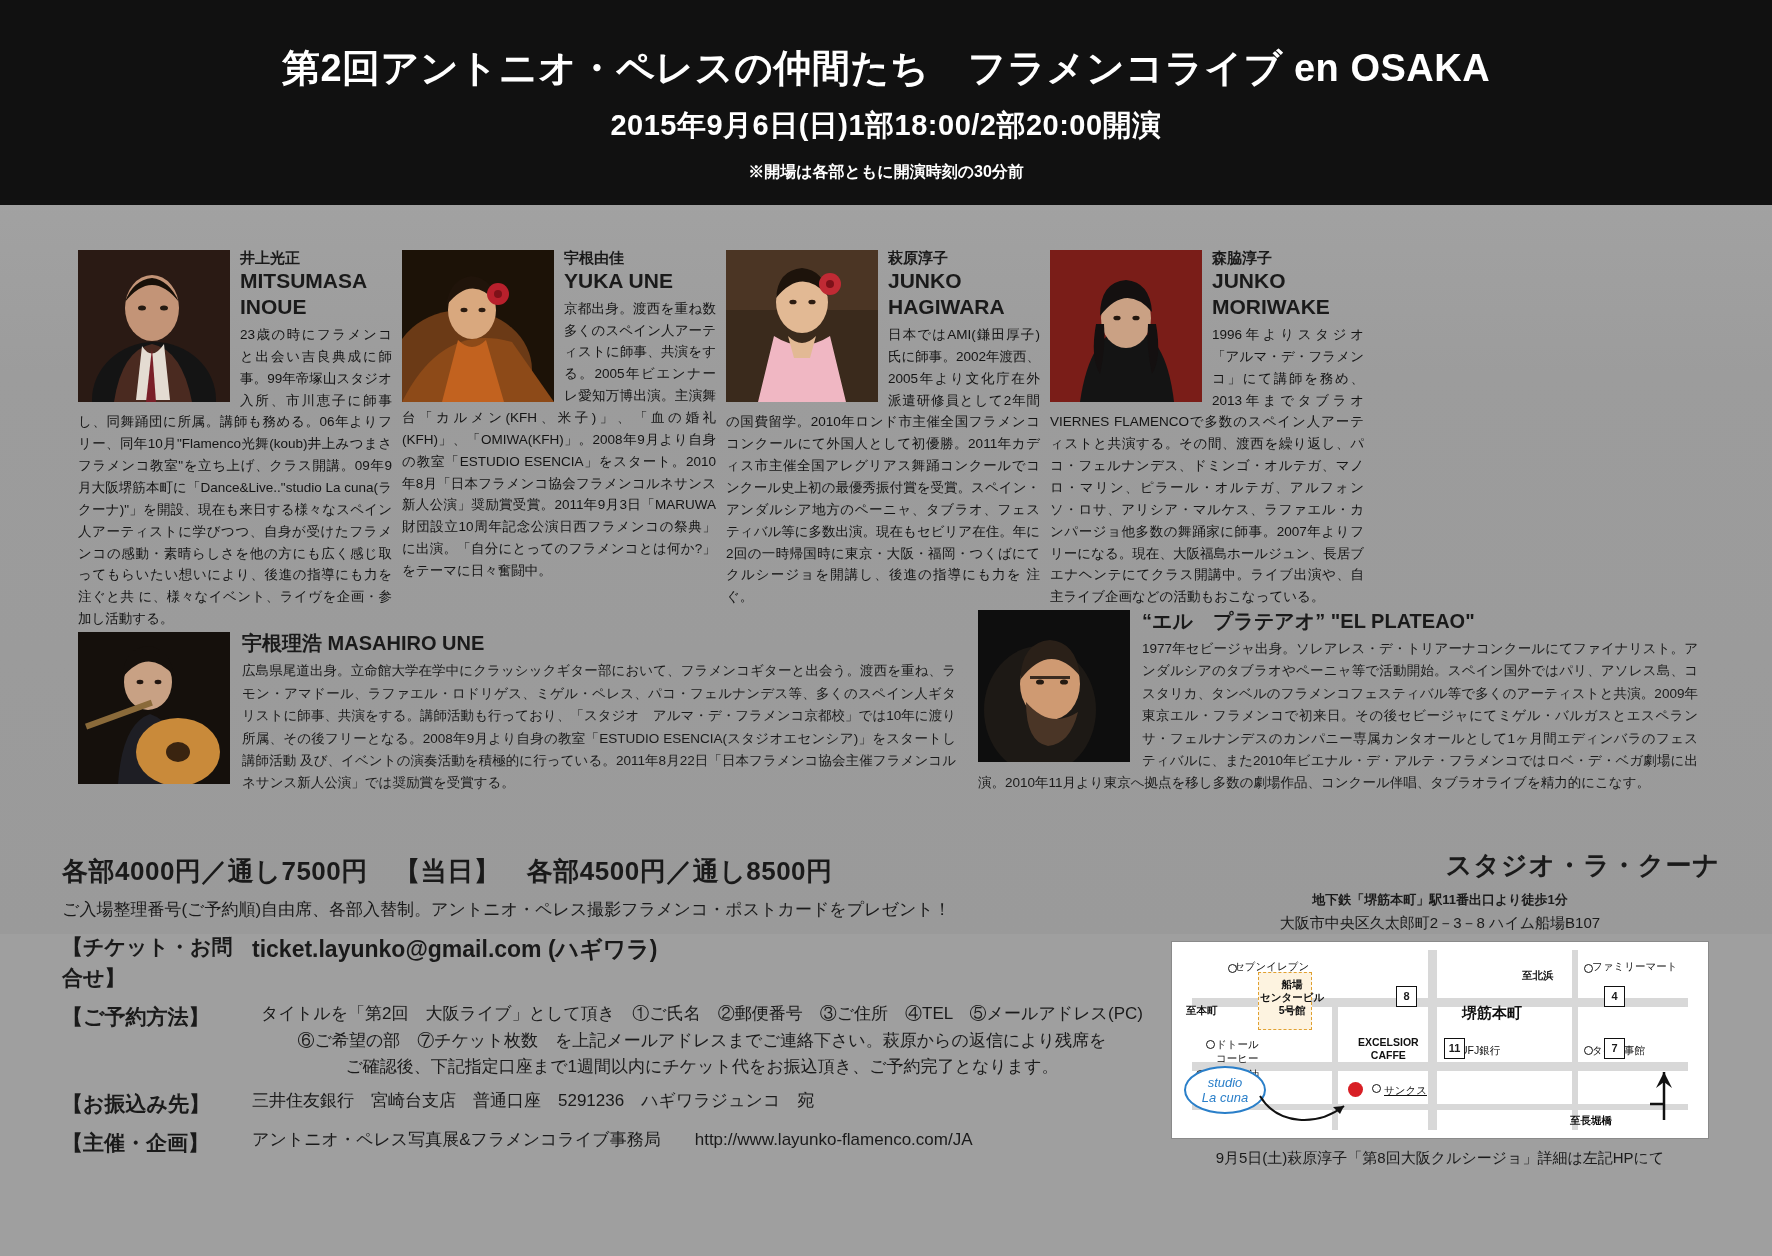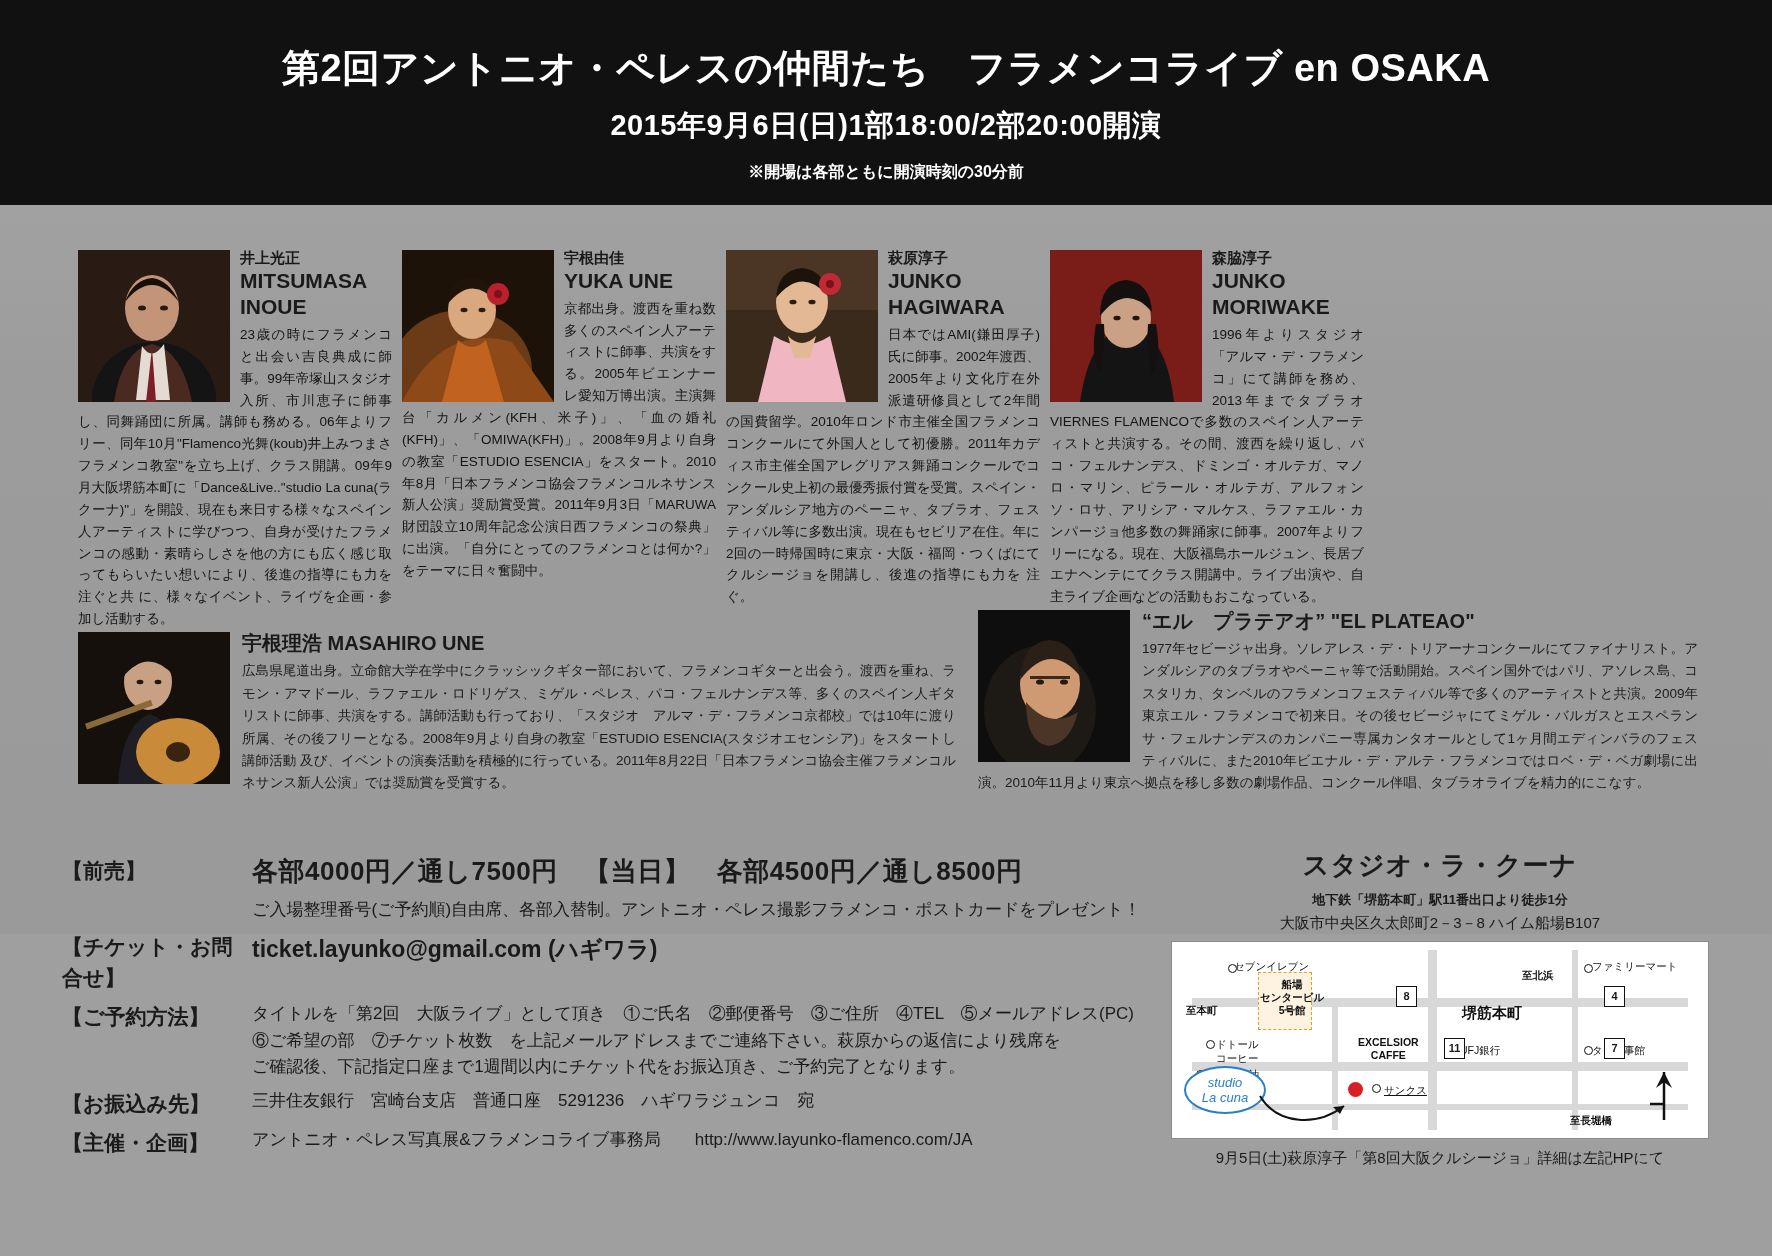--- a/index.html
+++ b/index.html
@@ -158,34 +158,35 @@
     line-height: 1.3;
   }
   .price-note {
     font-size: 17px;
     margin-top: 8px;
   }
   .mail {
     font-size: 23px;
     font-weight: bold;
   }
-  .info-body .ln { display: block; }
+  .info-body .ln { display: block; text-align: center; }
 
   
   .mapwrap {
     position: absolute;
     left: 1160px;
     top: 848px;
     width: 560px;
     text-align: center;
   }
   .map-title {
     font-size: 26px;
     font-weight: bold;
     letter-spacing: 1px;
+    text-align: right;
   }
   .map-sub1 {
     font-size: 13px;
     font-weight: bold;
     margin-top: 8px;
   }
   .map-sub2 {
     font-size: 15px;
     margin-top: 5px;
   }
@@ -401,21 +402,20 @@
       </div>
       <div class="name-line">“エル　プラテアオ” "EL PLATEAO"</div>
       <div class="bio">1977年セビージャ出身。ソレアレス・デ・トリアーナコンクールにてファイナリスト。アンダルシアのタブラオやペーニャ等で活動開始。スペイン国外ではパリ、アソレス島、コスタリカ、タンベルのフラメンコフェスティバル等で多くのアーティストと共演。2009年東京エル・フラメンコで初来日。その後セビージャにてミゲル・バルガスとエスペランサ・フェルナンデスのカンパニー専属カンタオールとして1ヶ月間エディンバラのフェスティバルに、また2010年ビエナル・デ・アルテ・フラメンコではロベ・デ・ベガ劇場に出演。2010年11月より東京へ拠点を移し多数の劇場作品、コンクール伴唱、タブラオライブを精力的にこなす。</div>
     </div>
 
   </div>
 
   <div class="info">
 
     <div class="info-row">
-      <div class="info-label">【前売】</div>
       <div class="info-body">
         <div class="price-main">各部4000円／通し7500円　【当日】　各部4500円／通し8500円</div>
         <div class="price-note">ご入場整理番号(ご予約順)自由席、各部入替制。アントニオ・ペレス撮影フラメンコ・ポストカードをプレゼント！</div>
       </div>
     </div>
 
     <div class="info-row">
       <div class="info-label">【チケット・お問合せ】</div>
       <div class="info-body">
         <div class="mail">ticket.layunko@gmail.com (ハギワラ)</div>

